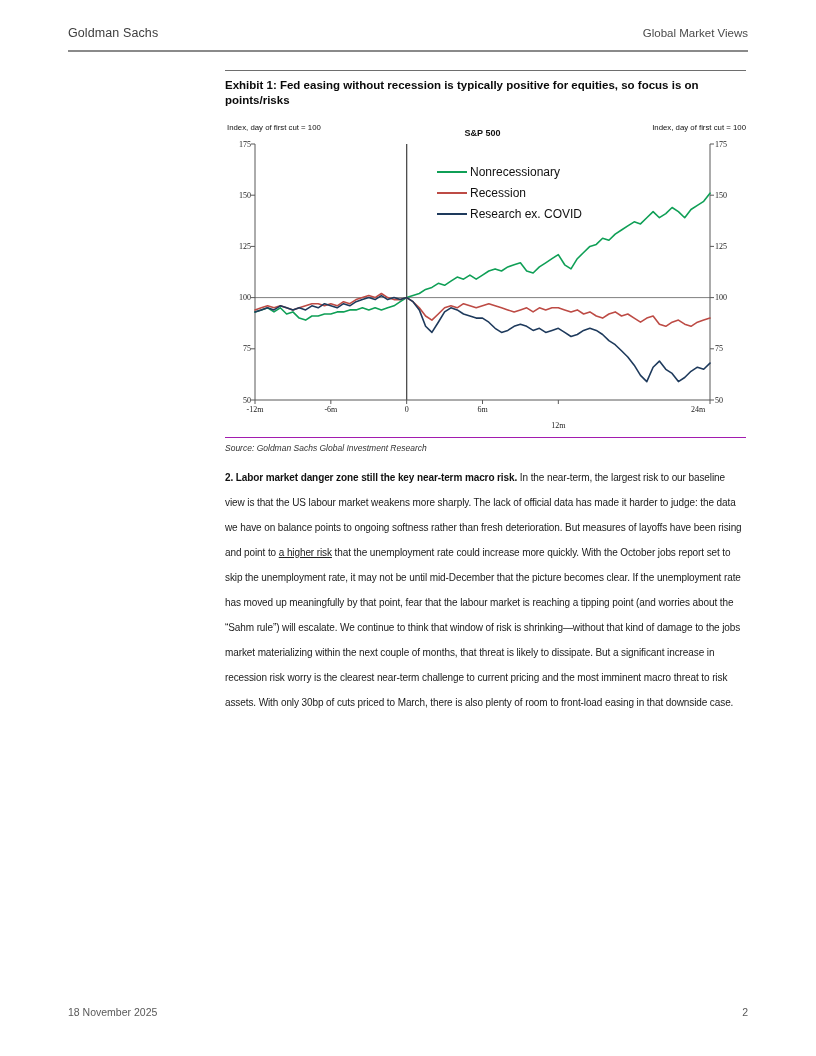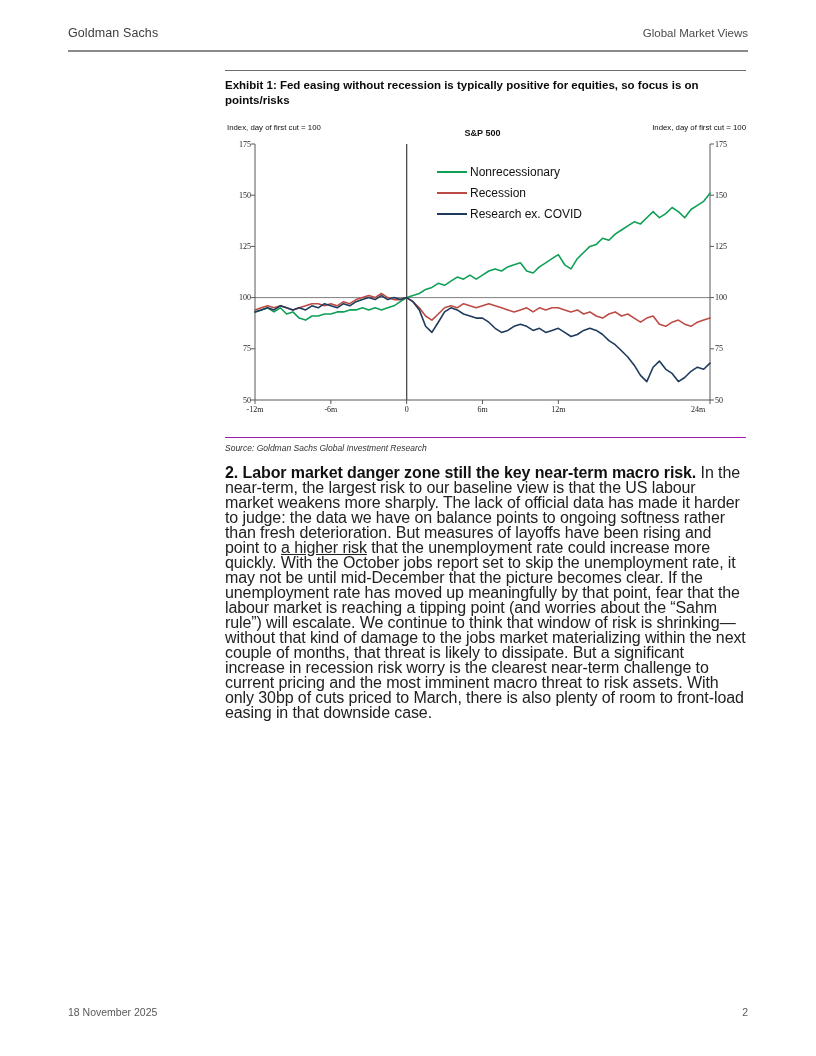--- a/index.html
+++ b/index.html
@@ -37,21 +37,21 @@
   .legend { position: absolute; left: 212px; top: 46px; }
   .legend-row { display: flex; align-items: center; height: 10px; margin-bottom: 11px; }
   .legend-swatch { display: inline-block; width: 30px; height: 2px; margin-right: 3px; }
   .legend-label { font-size: 12px; color: #111; white-space: nowrap; }
 
   
   .exhibit-bottom { border-top: 1px solid #a21caf; padding-top: 5px; font-style: italic; }
   .source { font-size: 8.5px; color: #333; margin-bottom: 12px; }
 
   
-  .body-text { font-size: 16px; line-height: 15px; color: #212121;
+  .body-text { font-size: 10px; line-height: 25px; color: #212121;
     width: 521px; letter-spacing: -0.1px; }
   .body-text strong { color: #111; }
   .inline-link { color: #212121; text-decoration: underline; cursor: pointer; }
 
   
   .page-footer { position: absolute; left: 68px; right: 68px; top: 1006px;
     display: flex; justify-content: space-between; font-size: 10.5px; color: #595959; gap: 36px; }
 </style>
 </head>
 <body>
@@ -124,21 +124,21 @@
         <div class="tick-label ytick-left" style="top: 120.9px;">125</div>
         <div class="tick-label ytick-right" style="top: 120.9px;">125</div>
         <div class="tick-label ytick-left" style="top: 69.7px;">150</div>
         <div class="tick-label ytick-right" style="top: 69.7px;">150</div>
         <div class="tick-label ytick-left" style="top: 18.5px;">175</div>
         <div class="tick-label ytick-right" style="top: 18.5px;">175</div>
         <div class="tick-label xtick" style="top: 284px; left: 13px;">-12m</div>
         <div class="tick-label xtick" style="top: 284px; left: 88.8333px;">-6m</div>
         <div class="tick-label xtick" style="top: 284px; left: 164.667px;">0</div>
         <div class="tick-label xtick" style="top: 284px; left: 240.5px;">6m</div>
-        <div class="tick-label xtick" style="top: 284px; left: 316.333px;">12m</div>
+        <div class="tick-label xtick" style="top: 300px; left: 316.333px;">12m</div>
         <div class="tick-label xtick" style="top: 284px; left: 456px;">24m</div>
       </div>
 
     <div class="exhibit-bottom">
       <div class="source">Source: Goldman Sachs Global Investment Research</div>
     </div>
   </section>
 
   <p class="body-text"><strong>2. Labor market danger zone still the key near-term macro risk.</strong><span> In the near-term, the largest risk to our baseline view is that the US labour market weakens more sharply. The lack of official data has made it harder to judge: the data we have on balance points to ongoing softness rather than fresh deterioration. But measures of layoffs have been rising and point to </span><a class="inline-link">a higher risk</a><span> that the unemployment rate could increase more quickly. With the October jobs report set to skip the unemployment rate, it may not be until mid-December that the picture becomes clear. If the unemployment rate has moved up meaningfully by that point, fear that the labour market is reaching a tipping point (and worries about the “Sahm rule”) will escalate. We continue to think that window of risk is shrinking—without that kind of damage to the jobs market materializing within the next couple of months, that threat is likely to dissipate. But a significant increase in recession risk worry is the clearest near-term challenge to current pricing and the most imminent macro threat to risk assets. With only 30bp of cuts priced to March, there is also plenty of room to front-load easing in that downside case.</span></p>
 </main>

